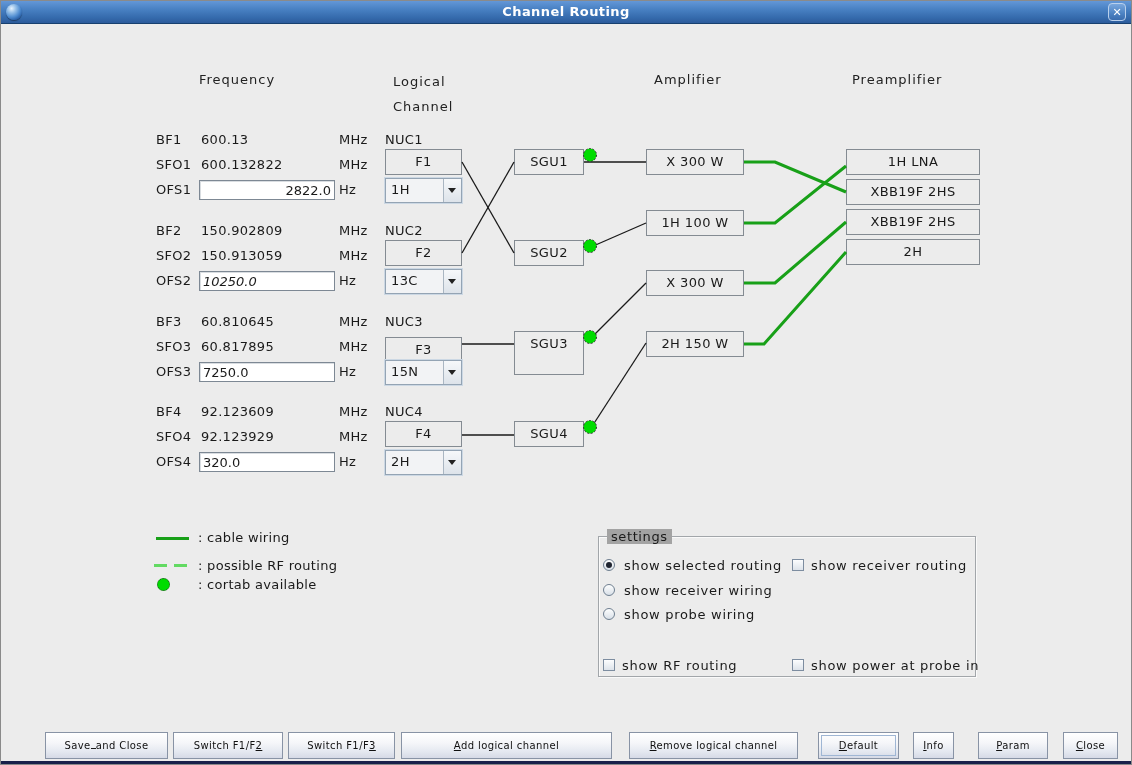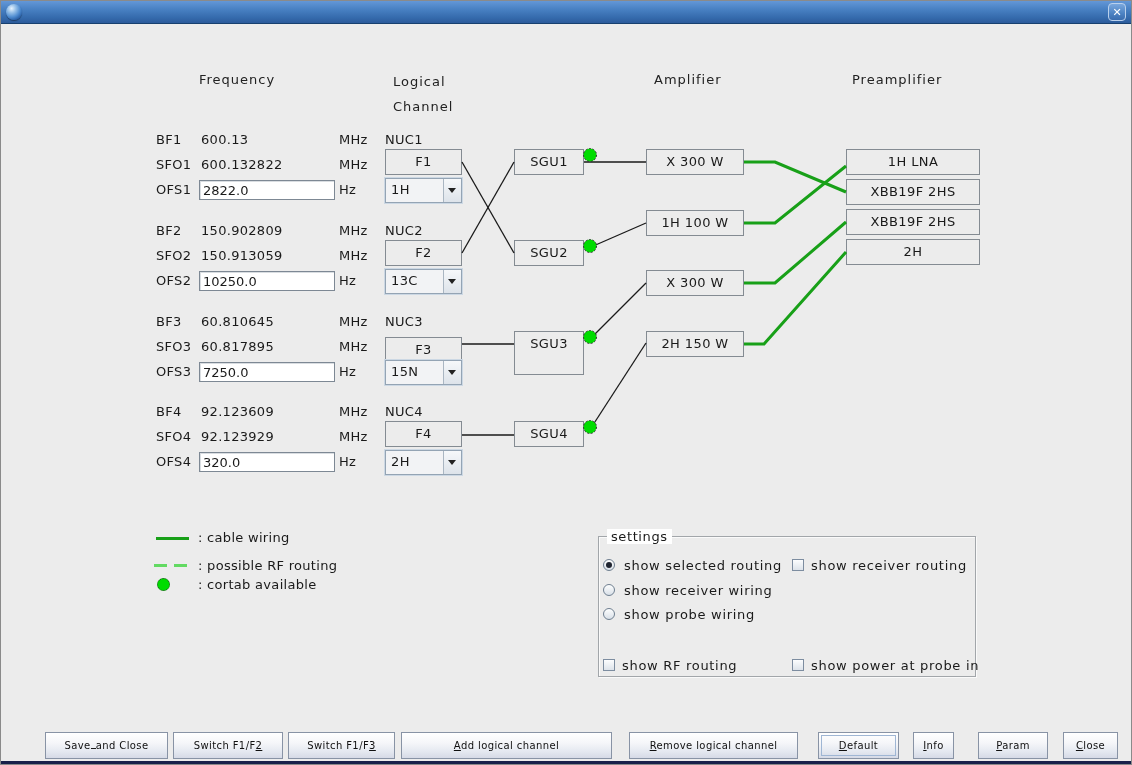--- a/index.html
+++ b/index.html
@@ -64,21 +64,21 @@
   }
   .legend-dot{
     position:absolute;width:13px;height:13px;border-radius:50%;
     background:#00dc00;border:1px dotted #333;box-sizing:border-box;
   }
   
   .groupbox{
     position:absolute;box-sizing:border-box;border:1px solid #a2a6aa;
     box-shadow:inset 1px 1px 0 #fafafa,1px 1px 0 #fafafa;
   }
-  .group-title{position:absolute;background:#ffffff;padding:0 4px;letter-spacing:.6px;}
+  .group-title{position:absolute;background:#a3a3a3;padding:0 4px;letter-spacing:.6px;}
   .radio{
     position:absolute;width:12px;height:12px;border-radius:50%;box-sizing:border-box;
     border:1px solid #6f7f90;background:linear-gradient(180deg,#fdfefe,#d9e0e8);
   }
   .radio.sel:after{
     content:"";position:absolute;left:2px;top:2px;width:6px;height:6px;border-radius:50%;background:#1f2430;
   }
   .checkbox{
     position:absolute;width:12px;height:12px;box-sizing:border-box;
     border:1px solid #7d8da0;background:linear-gradient(180deg,#fcfdfe,#dde3ea);
@@ -99,54 +99,55 @@
   .bottom-edge{position:absolute;left:0;right:0;bottom:0;height:3px;background:#18204a;}
   svg.wires{position:absolute;left:0;top:0;pointer-events:none;}
 </style>
 </head>
 <body>
 
 <div class="stage">
 
   <div class="titlebar">
     <div class="app-icon"></div>
+    <div class="title">Channel Routing</div>
     <div class="close-btn">✕</div>
   </div>
 
   <div class="abs hdr" style="left:190px;top:71px;">Frequency</div>
   <div class="abs hdr" style="left:384px;top:73px;">Logical</div>
   <div class="abs hdr" style="left:384px;top:98px;">Channel</div>
   <div class="abs hdr" style="left:645px;top:71px;">Amplifier</div>
   <div class="abs hdr" style="left:843px;top:71px;">Preamplifier</div>
 
   <div id="diagram">
       <span class="abs lbl" style="left:155px;top:131px;">BF1</span>
       <span class="abs lbl" style="left:200px;top:131px;">600.13</span>
       <span class="abs lbl" style="left:338px;top:131px;">MHz</span>
       <span class="abs lbl" style="left:155px;top:156px;">SFO1</span>
       <span class="abs lbl" style="left:200px;top:156px;">600.132822</span>
       <span class="abs lbl" style="left:338px;top:156px;">MHz</span>
       <span class="abs lbl" style="left:155px;top:181px;">OFS1</span>
-      <input class="ofs-input" style="left: 198px; top: 179px;" value="2822.0">
+      <input class="ofs-input" style="left: 198px; top: 179px; text-align: right;" value="2822.0">
       <span class="abs lbl" style="left:338px;top:181px;">Hz</span>
       <span class="abs lbl" style="left:384px;top:131px;">NUC1</span>
       <div class="box" style="left:384px;top:148px;width:77px;height:26px;">F1</div>
       <div class="combo" style="left:384px;top:177px;">
         <span class="val">1H</span>
         <div class="arrow"></div>
       </div>
       <div class="box" style="left:513px;top:148px;width:70px;height:26px;">SGU1</div>
       <span class="abs lbl" style="left:155px;top:222px;">BF2</span>
       <span class="abs lbl" style="left:200px;top:222px;">150.902809</span>
       <span class="abs lbl" style="left:338px;top:222px;">MHz</span>
       <span class="abs lbl" style="left:155px;top:247px;">SFO2</span>
       <span class="abs lbl" style="left:200px;top:247px;">150.913059</span>
       <span class="abs lbl" style="left:338px;top:247px;">MHz</span>
       <span class="abs lbl" style="left:155px;top:272px;">OFS2</span>
-      <input class="ofs-input" style="left: 198px; top: 270px;" value="10250.0">
+      <input class="ofs-input" style="left: 198px; top: 270px; font-style: italic;" value="10250.0">
       <span class="abs lbl" style="left:338px;top:272px;">Hz</span>
       <span class="abs lbl" style="left:384px;top:222px;">NUC2</span>
       <div class="box" style="left:384px;top:239px;width:77px;height:26px;">F2</div>
       <div class="combo" style="left:384px;top:268px;">
         <span class="val">13C</span>
         <div class="arrow"></div>
       </div>
       <div class="box" style="left:513px;top:239px;width:70px;height:26px;">SGU2</div>
       <span class="abs lbl" style="left:155px;top:313px;">BF3</span>
       <span class="abs lbl" style="left:200px;top:313px;">60.810645</span>

